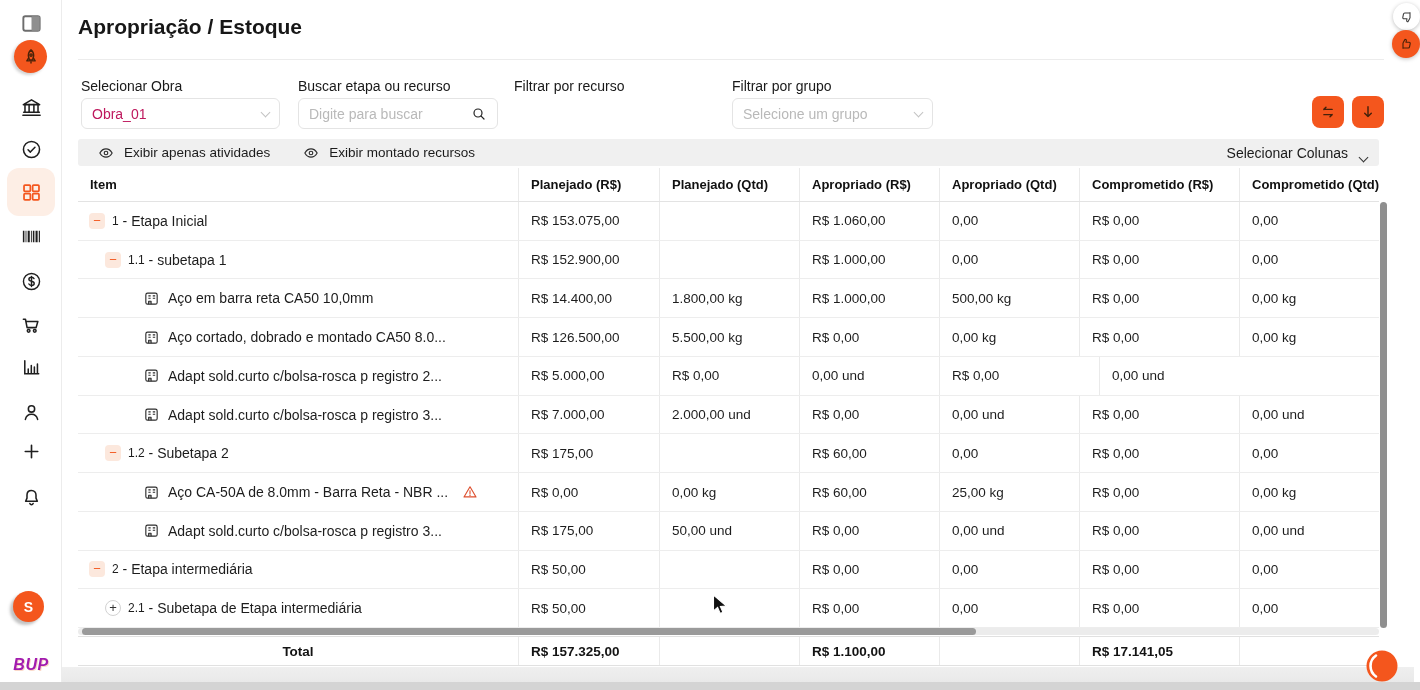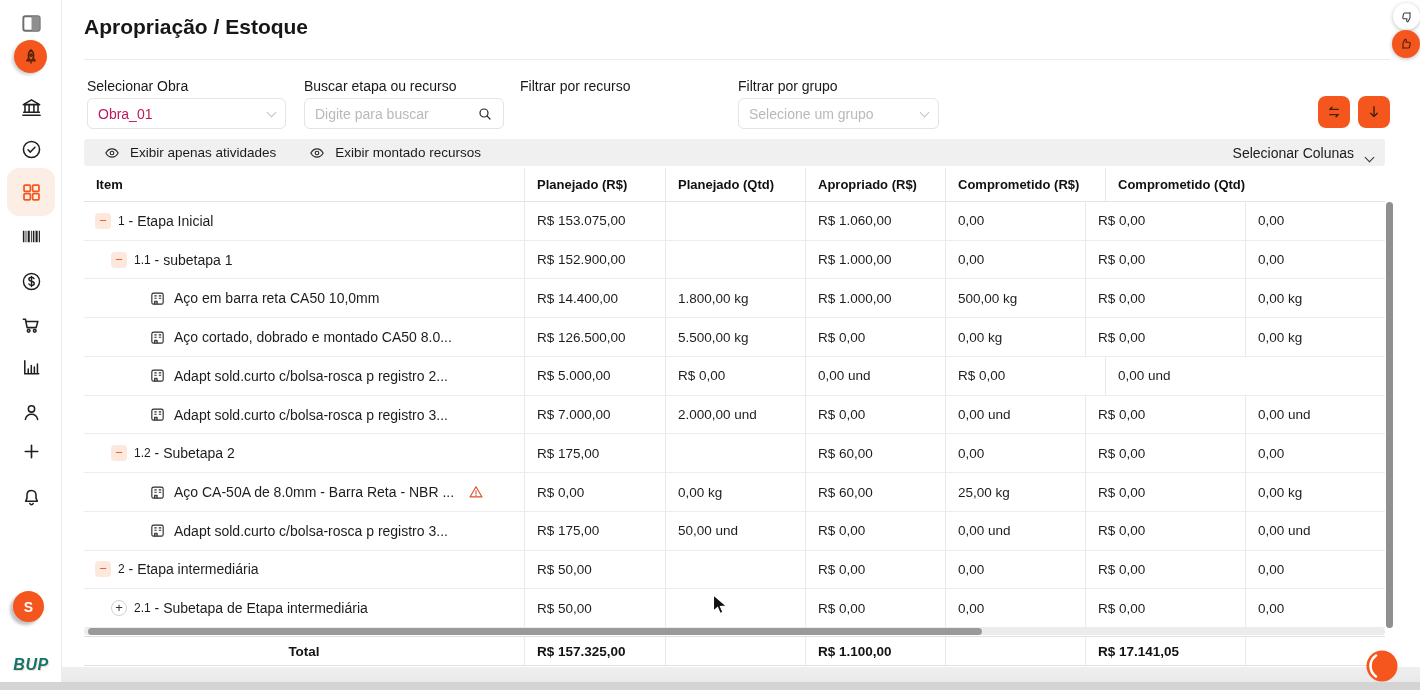--- a/index.html
+++ b/index.html
@@ -13,26 +13,26 @@
   .sb-abs{position:absolute;display:flex;align-items:center;justify-content:center}
   .sb-item{left:0;width:62px;height:30px;cursor:pointer}
   .sb-item svg{width:23px;height:23px}
   .active-pill{position:absolute;left:7px;top:168px;width:48px;height:48px;background:#fdeee5;border-radius:12px}
   .rocket-circle{position:absolute;left:14px;top:40px;width:33px;height:33px;border-radius:50%;
     background:#f4561d;display:flex;align-items:center;justify-content:center;box-shadow:-2px 2px 3px rgba(0,0,0,.18)}
   .rocket-circle svg{width:20px;height:20px}
   .avatar{position:absolute;left:13px;top:591px;width:31px;height:31px;border-radius:50%;background:#f4561d;
     color:#fff;font-size:14px;font-weight:700;display:flex;align-items:center;justify-content:center;
     box-shadow:-3px 3px 3px rgba(120,120,120,.45)}
-  .logo{position:absolute;left:0;top:656px;width:62px;text-align:center;color:#0f766e;
+  .logo{position:absolute;left:0;top:656px;width:62px;text-align:center;color:#a21caf;
     font-weight:900;font-style:italic;font-size:16px;letter-spacing:.5px;
     text-shadow:1px 1px 0 #fbd9c9}
 
   
-  .main{position:absolute;left:62px;top:0;width:1358px;height:690px;background:#fff}
+  .main{position:absolute;left:56px;top:0;width:1358px;height:690px;background:#fff}
   .page-title{position:absolute;left:22px;top:15px;font-size:21px;font-weight:700;color:#171717}
   .title-divider{position:absolute;left:22px;top:59px;width:1306px;height:1px;background:#ececec}
 
   
   .fgroup{position:absolute;top:79px}
   .flabel{font-size:14px;color:#191919;height:15px;line-height:15px}
   .fbox{margin-top:4px;height:31px;border:1px solid #e4e4e4;border-radius:6px;background:#fff;
     display:flex;align-items:center;padding:0 10px;font-size:14px}
   .fvalue{color:#be185d;flex:1}
   .fplaceholder{color:#b9b9b9;flex:1}
@@ -264,20 +264,21 @@
         <span>Selecionar Colunas</span>
         <span class="chev"></span>
       </span>
     </div>
 
     <div class="thead">
         <div class="hcell col1">Item</div>
         <div class="hcell col2">Planejado (R$)</div>
         <div class="hcell col3">Planejado (Qtd)</div>
         <div class="hcell col4">Apropriado (R$)</div>
+        <div class="hcell col5">Apropriado (Qtd)</div>
         <div class="hcell col6">Comprometido (R$)</div>
         <div class="hcell col7">Comprometido (Qtd)</div>
       </div>
     <div class="tbody">
   <div class="trow">
     <div class="itemcell col1 lvl1">
       <button class="toggle t-minus">−</button>
 
       <span class="row-num">1</span>
       <span class="row-name"> - Etapa Inicial</span>

